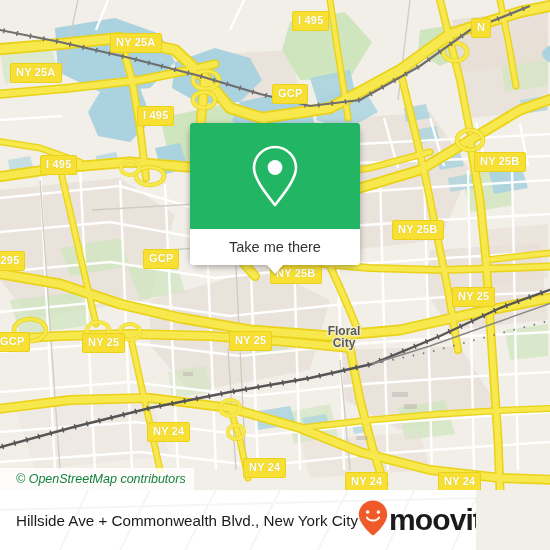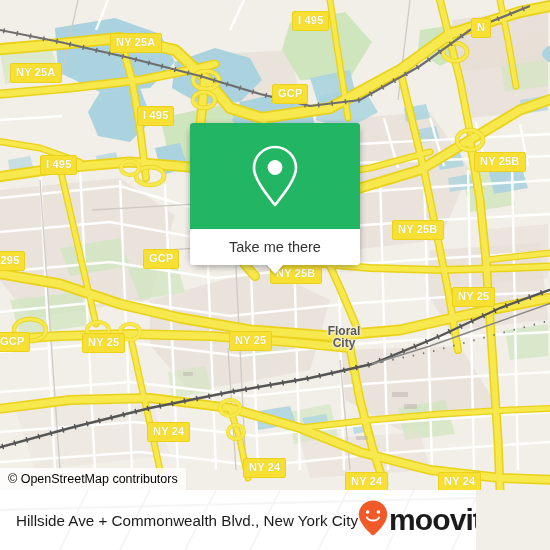--- a/index.html
+++ b/index.html
@@ -104,27 +104,28 @@
     border-top: 10px solid #ffffff;
     filter: drop-shadow(0 2px 1px rgba(0,0,0,0.2));
   }
 
   
   #osm-attr {
     position: absolute;
     left: 0;
     top: 468px;
     background: rgba(255,255,255,0.82);
-    color: #000000;
+    color: #15803d;
     font-size: 12.5px;
     line-height: 14px;
-    padding: 4px 8px 4px 8px;
+    padding: 4px 8px 4px 16px;
     z-index: 30;
     white-space: nowrap;
     font-family: "Liberation Sans", sans-serif;
+    font-style: italic;
   }
 
   
   #bottom-bar {
     position: absolute;
     left: 0;
     top: 490px;
     width: 476px;
     height: 60px;
     background: #ffffff;

